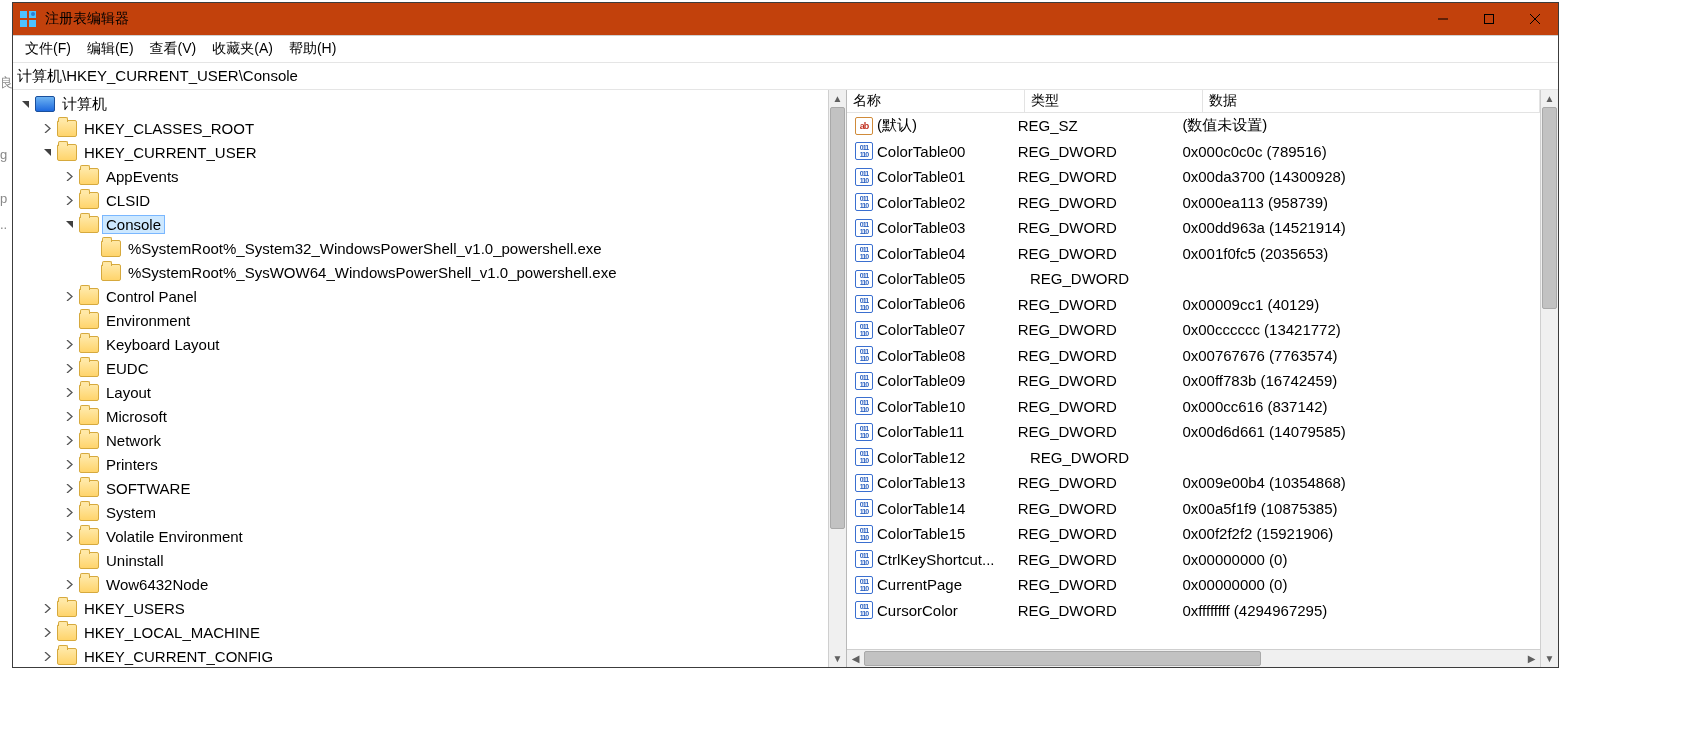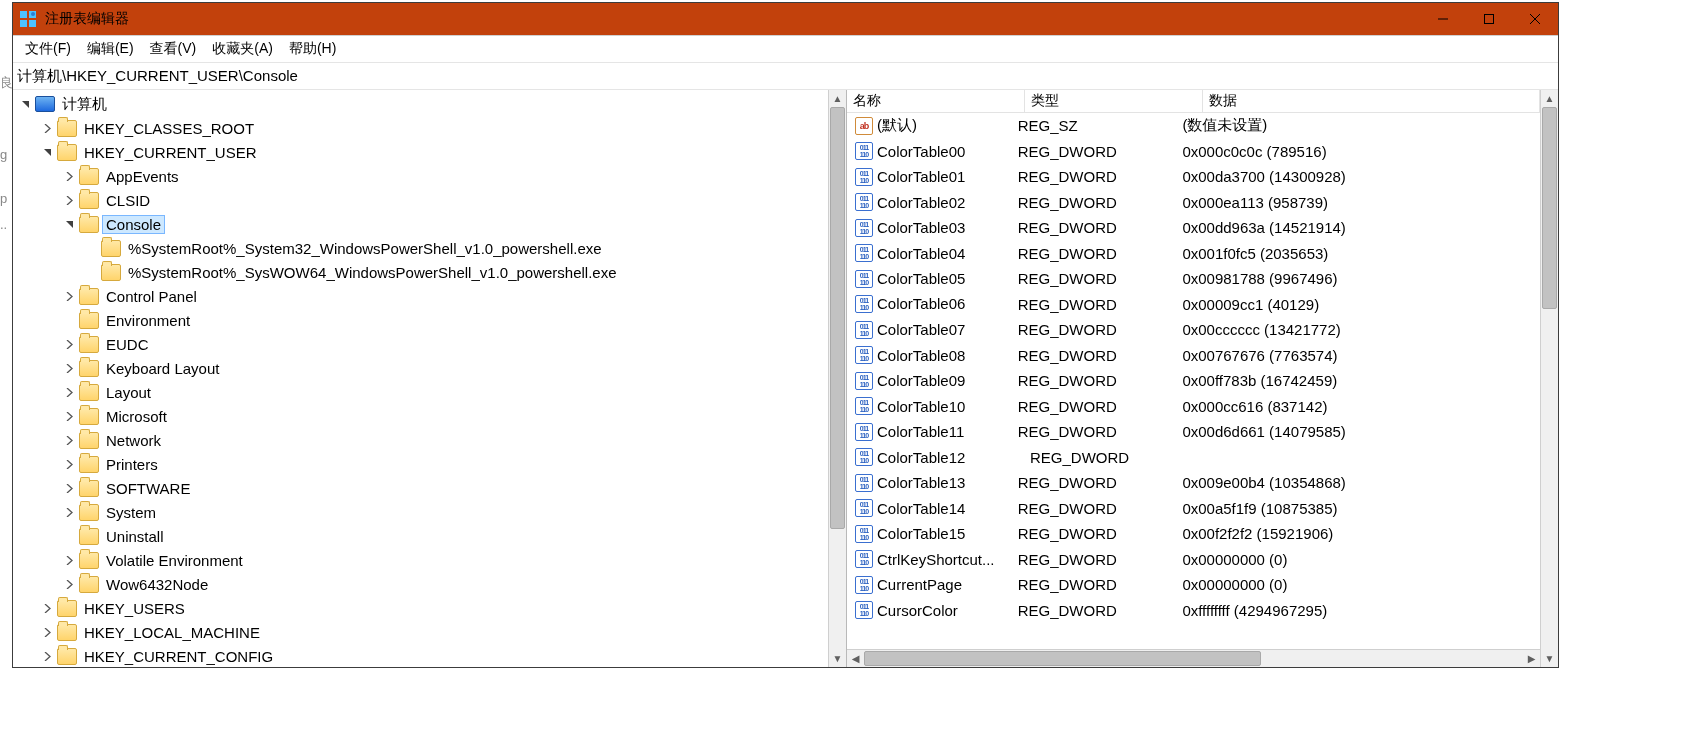--- a/index.html
+++ b/index.html
@@ -179,38 +179,38 @@
             <span class="folder"></span>
             <span class="" style="padding:0 3px">Environment</span>
           </div>
           <div class="row" style="padding-left:48px">
             <span class="twisty">
               <svg width="9" height="9">
                 <path d="M2 0 L7 4.5 L2 9" fill="none" stroke="#555" stroke-width="1.3"></path>
               </svg>
             </span>
             <span class="folder"></span>
+            <span class="" style="padding:0 3px">Keyboard Layout</span>
+          </div>
+          <div class="row" style="padding-left:48px">
+            <span class="twisty">
+              <svg width="9" height="9">
+                <path d="M2 0 L7 4.5 L2 9" fill="none" stroke="#555" stroke-width="1.3"></path>
+              </svg>
+            </span>
+            <span class="folder"></span>
             <span class="" style="padding:0 3px">EUDC</span>
           </div>
           <div class="row" style="padding-left:48px">
             <span class="twisty">
               <svg width="9" height="9">
                 <path d="M2 0 L7 4.5 L2 9" fill="none" stroke="#555" stroke-width="1.3"></path>
               </svg>
             </span>
             <span class="folder"></span>
-            <span class="" style="padding:0 3px">Keyboard Layout</span>
-          </div>
-          <div class="row" style="padding-left:48px">
-            <span class="twisty">
-              <svg width="9" height="9">
-                <path d="M2 0 L7 4.5 L2 9" fill="none" stroke="#555" stroke-width="1.3"></path>
-              </svg>
-            </span>
-            <span class="folder"></span>
             <span class="" style="padding:0 3px">Layout</span>
           </div>
           <div class="row" style="padding-left:48px">
             <span class="twisty">
               <svg width="9" height="9">
                 <path d="M2 0 L7 4.5 L2 9" fill="none" stroke="#555" stroke-width="1.3"></path>
               </svg>
             </span>
             <span class="folder"></span>
             <span class="" style="padding:0 3px">Microsoft</span>
@@ -245,32 +245,32 @@
           <div class="row" style="padding-left:48px">
             <span class="twisty">
               <svg width="9" height="9">
                 <path d="M2 0 L7 4.5 L2 9" fill="none" stroke="#555" stroke-width="1.3"></path>
               </svg>
             </span>
             <span class="folder"></span>
             <span class="" style="padding:0 3px">System</span>
           </div>
           <div class="row" style="padding-left:48px">
+            <span class="twisty">
+              <svg width="9" height="9">
+                <path d="M2 0 L7 4.5 L2 9" fill="none" stroke="#555" stroke-width="1.3"></path>
+              </svg>
+            </span>
+            <span class="folder"></span>
+            <span class="" style="padding:0 3px">Volatile Environment</span>
+          </div>
+          <div class="row" style="padding-left:48px">
             <span class="twisty hidden"></span>
             <span class="folder"></span>
             <span class="" style="padding:0 3px">Uninstall</span>
-          </div>
-          <div class="row" style="padding-left:48px">
-            <span class="twisty">
-              <svg width="9" height="9">
-                <path d="M2 0 L7 4.5 L2 9" fill="none" stroke="#555" stroke-width="1.3"></path>
-              </svg>
-            </span>
-            <span class="folder"></span>
-            <span class="" style="padding:0 3px">Volatile Environment</span>
           </div>
           <div class="row" style="padding-left:48px">
             <span class="twisty">
               <svg width="9" height="9">
                 <path d="M2 0 L7 4.5 L2 9" fill="none" stroke="#555" stroke-width="1.3"></path>
               </svg>
             </span>
             <span class="folder"></span>
             <span class="" style="padding:0 3px">Wow6432Node</span>
           </div>
@@ -366,21 +366,20 @@
                   </div>
                   <div class="cell" style="width:165px">REG_DWORD</div>
                   <div class="cell" style="width:380px">0x001f0fc5 (2035653)</div>
                 </div>
                 <div class="lrow">
                   <div class="cell" style="width:165px;display:flex;align-items:center">
                     <span class="valicon dw" style="line-height:7px;font-size:7px;flex-direction:column">011<br>110</span>
                     <span>ColorTable05</span>
                   </div>
                   <div class="cell" style="width:165px">REG_DWORD</div>
-                  <div class="cell" style="width:380px">0x00981788 (9967496)</div>
                 </div>
                 <div class="lrow">
                   <div class="cell" style="width:165px;display:flex;align-items:flex-start">
                     <span class="valicon dw" style="line-height:7px;font-size:7px;flex-direction:column">011<br>110</span>
                     <span>ColorTable06</span>
                   </div>
                   <div class="cell" style="width:165px">REG_DWORD</div>
                   <div class="cell" style="width:380px">0x00009cc1 (40129)</div>
                 </div>
                 <div class="lrow">

